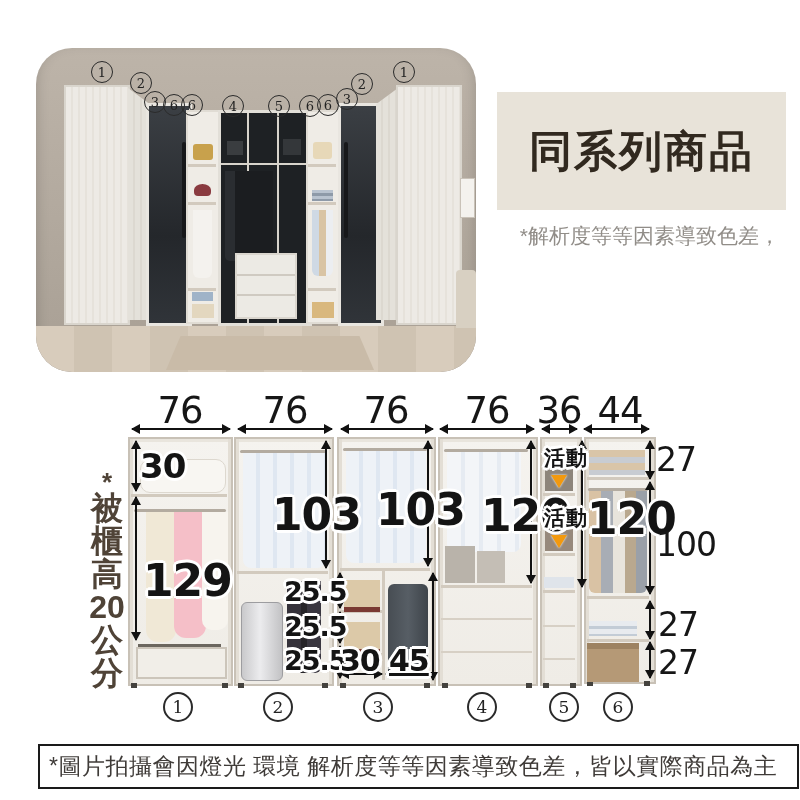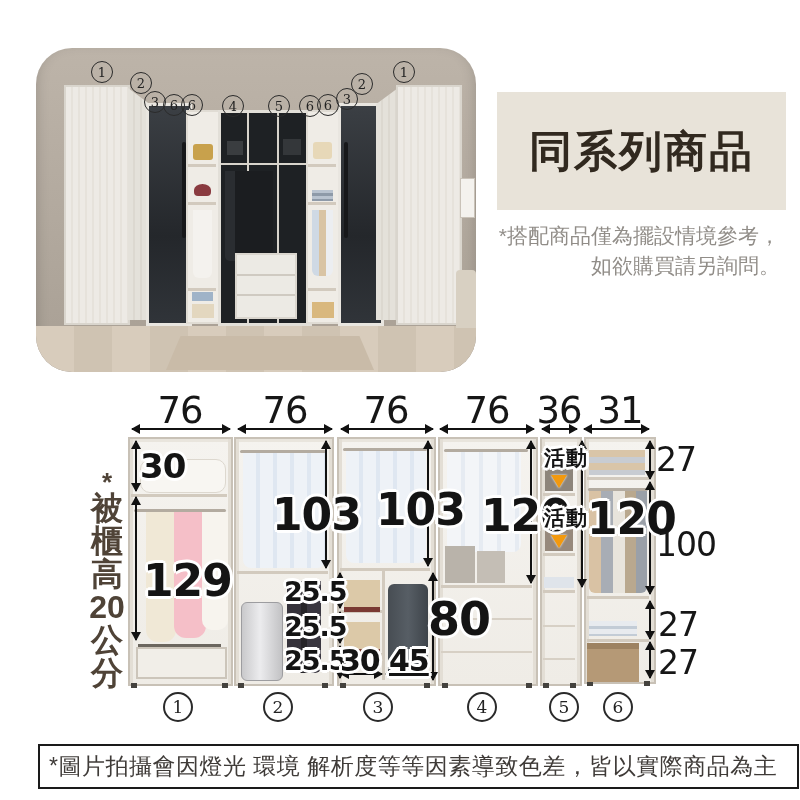--- a/index.html
+++ b/index.html
@@ -149,40 +149,39 @@
       </div>
     <div class="callout" style="left:357px;top:13px;">
         <span>1</span>
       </div>
   </div>
 
   <div class="title-panel">
     <div class="title-line">同系列商品</div>
   </div>
   <div class="title-note">
-    <div>*搭配商品僅為擺設情境參考，</div>
-    <div>如欲購買請另詢問。</div>
+    <div>*解析度等等因素導致色差，</div>
   </div>
 
   <div class="sidenote">
     <div class="star">*</div>
     <div>被</div>
     <div>櫃</div>
     <div>高</div>
     <div>20</div>
     <div>公</div>
     <div>分</div>
   </div>
 
   <div class="d" style="left:140px;top:392px;width:80px;text-align:center;font-size:37px;">76</div>
   <div class="d" style="left:245px;top:392px;width:80px;text-align:center;font-size:37px;">76</div>
   <div class="d" style="left:346px;top:392px;width:80px;text-align:center;font-size:37px;">76</div>
   <div class="d" style="left:447px;top:392px;width:80px;text-align:center;font-size:37px;">76</div>
   <div class="d" style="left:519px;top:392px;width:80px;text-align:center;font-size:37px;">36</div>
-  <div class="d" style="left:580px;top:392px;width:80px;text-align:center;font-size:37px;">31</div>
+  <div class="d" style="left:580px;top:392px;width:80px;text-align:center;font-size:37px;">44</div>
   <div class="ah" style="left:132px;top:428px;width:98px;"></div>
   <div class="ah" style="left:238px;top:428px;width:94px;"></div>
   <div class="ah" style="left:341px;top:428px;width:92px;"></div>
   <div class="ah" style="left:440px;top:428px;width:94px;"></div>
   <div class="ah" style="left:542px;top:428px;width:35px;"></div>
   <div class="ah" style="left:584px;top:428px;width:65px;"></div>
 
   <div class="cab" style="left:128px;top:437px;width:101px;height:245px;"></div>
   <div class="shelf" style="left:131px;top:494px;width:96px;"></div>
   <div class="item" style="left:140px;top:459px;width:84px;height:32px;background:#f8f6f2;border:1px solid #ddd8cf;border-radius:10px;"></div>
@@ -228,21 +227,20 @@
   <div class="av" style="left:339px;top:612px;height:31px;"></div>
   <div class="av" style="left:339px;top:646px;height:32px;"></div>
   <div class="m" style="left:284px;top:578px;font-size:27px;">25.5</div>
   <div class="m" style="left:284px;top:613px;font-size:27px;">25.5</div>
   <div class="m" style="left:284px;top:647px;font-size:27px;">25.5</div>
   <div class="m" style="left:340px;top:646px;font-size:30px;">30</div>
   <div class="ah" style="left:341px;top:673px;width:41px;"></div>
   <div class="m" style="left:389px;top:646px;font-size:30px;text-decoration:underline;">45</div>
   <div class="ah" style="left:386px;top:673px;width:44px;"></div>
   <div class="av" style="left:432px;top:573px;height:107px;"></div>
-  <div class="m" style="left:428px;top:596px;font-size:46px;">80</div>
 
   <div class="cab" style="left:438px;top:437px;width:96px;height:245px;"></div>
   <div class="rod" style="left:444px;top:449px;width:84px;"></div>
   <div class="item" style="left:447px;top:452px;width:74px;height:100px;background:repeating-linear-gradient(90deg,#f3f5f8 0 14px,#e6ebf2 14px 18px);border-radius:0 0 8px 8px;"></div>
   <div class="item" style="left:445px;top:546px;width:30px;height:37px;background:#b9b3aa;"></div>
   <div class="item" style="left:477px;top:551px;width:28px;height:32px;background:#c4beb5;"></div>
   <div class="shelf" style="left:441px;top:585px;width:91px;"></div>
   <div class="drawerline" style="left:441px;top:618px;width:91px;"></div>
   <div class="drawerline" style="left:441px;top:651px;width:91px;"></div>
   <div class="foot" style="left:442px;top:683px;"></div>

